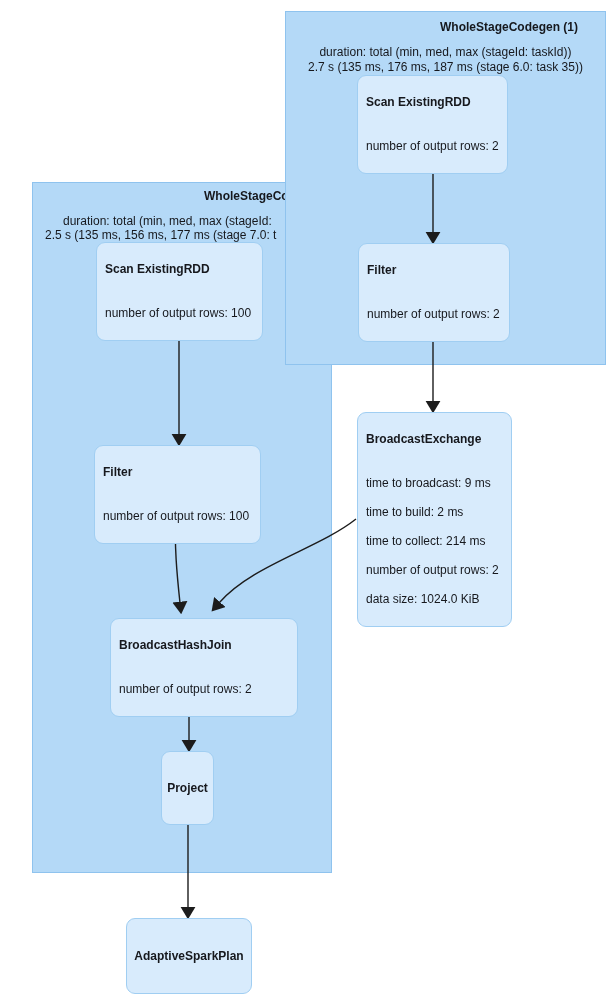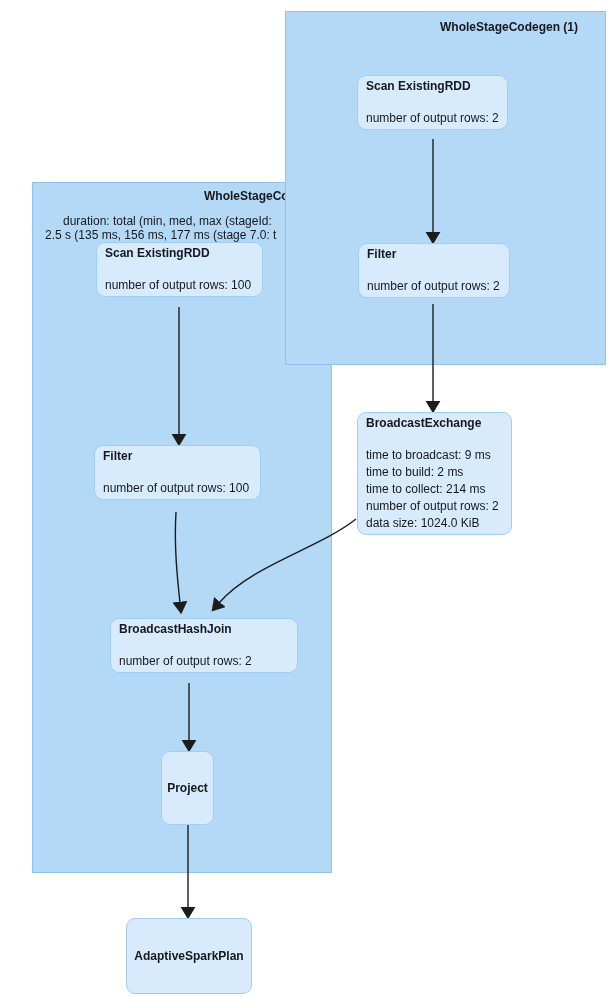--- a/index.html
+++ b/index.html
@@ -33,28 +33,28 @@
   .cluster-left .dur2 { position: absolute; top: 45px; left: 12px; white-space: nowrap; }
 
   .edges { position: absolute; left: 0; top: 0; z-index: 3; pointer-events: none; }
 
   .node {
     position: absolute;
     background: #d8ebfc;
     border: 1px solid #a0cef2;
     border-radius: 9px;
     box-sizing: border-box;
-    padding: 2px 8px;
+    padding: 18px 8px;
     font-size: 12px;
     line-height: 17px;
     z-index: 4;
   }
   .node-title { font-weight: bold; white-space: nowrap; }
   .node-gap { height: 15px; }
-  .node-metric { white-space: nowrap; }
+  .node-metric { white-space: nowrap; margin-top: 12px; }
   .node-centered {
     display: flex;
     align-items: center;
     justify-content: center;
     padding: 0;
     text-align: center;
   }
 
   .n-scan1   { left: 357px; top: 75px;  width: 151px; }
   .n-filter1 { left: 358px; top: 243px; width: 152px; }
@@ -71,20 +71,24 @@
 <div class="canvas">
 
   <div class="cluster cluster-left">
     <div class="cluster-title">WholeStageCode</div>
     <div class="dur1">duration: total (min, med, max (stageId:</div>
     <div class="dur2">2.5 s (135 ms, 156 ms, 177 ms (stage 7.0: t</div>
   </div>
 
   <div class="cluster cluster-right">
     <div class="cluster-title">WholeStageCodegen (1)</div>
+    <div class="cluster-durations">
+      <div>duration: total (min, med, max (stageId: taskId))</div>
+      <div>2.7 s (135 ms, 176 ms, 187 ms (stage 6.0: task 35))</div>
+    </div>
   </div>
 
   <svg class="edges" width="614" height="997">
     <defs>
       <marker id="arrow" viewBox="0 0 10 12" refX="1" refY="6" markerWidth="9" markerHeight="11" orient="auto">
         <path d="M0,0 L10,6 L0,12 Z" fill="#1c1c1c"></path>
       </marker>
     </defs>
     <g fill="none" stroke="#1c1c1c" stroke-width="1.4">
       <path d="M433,139 L433,233" marker-end="url(#arrow)"></path>

